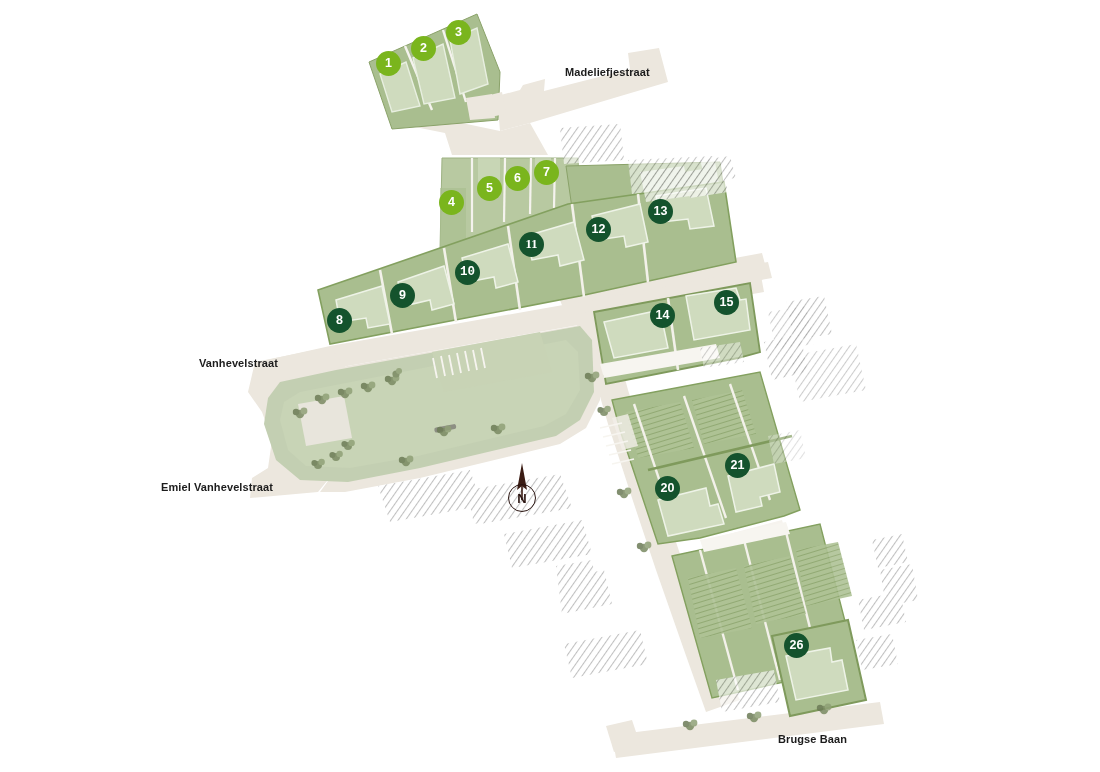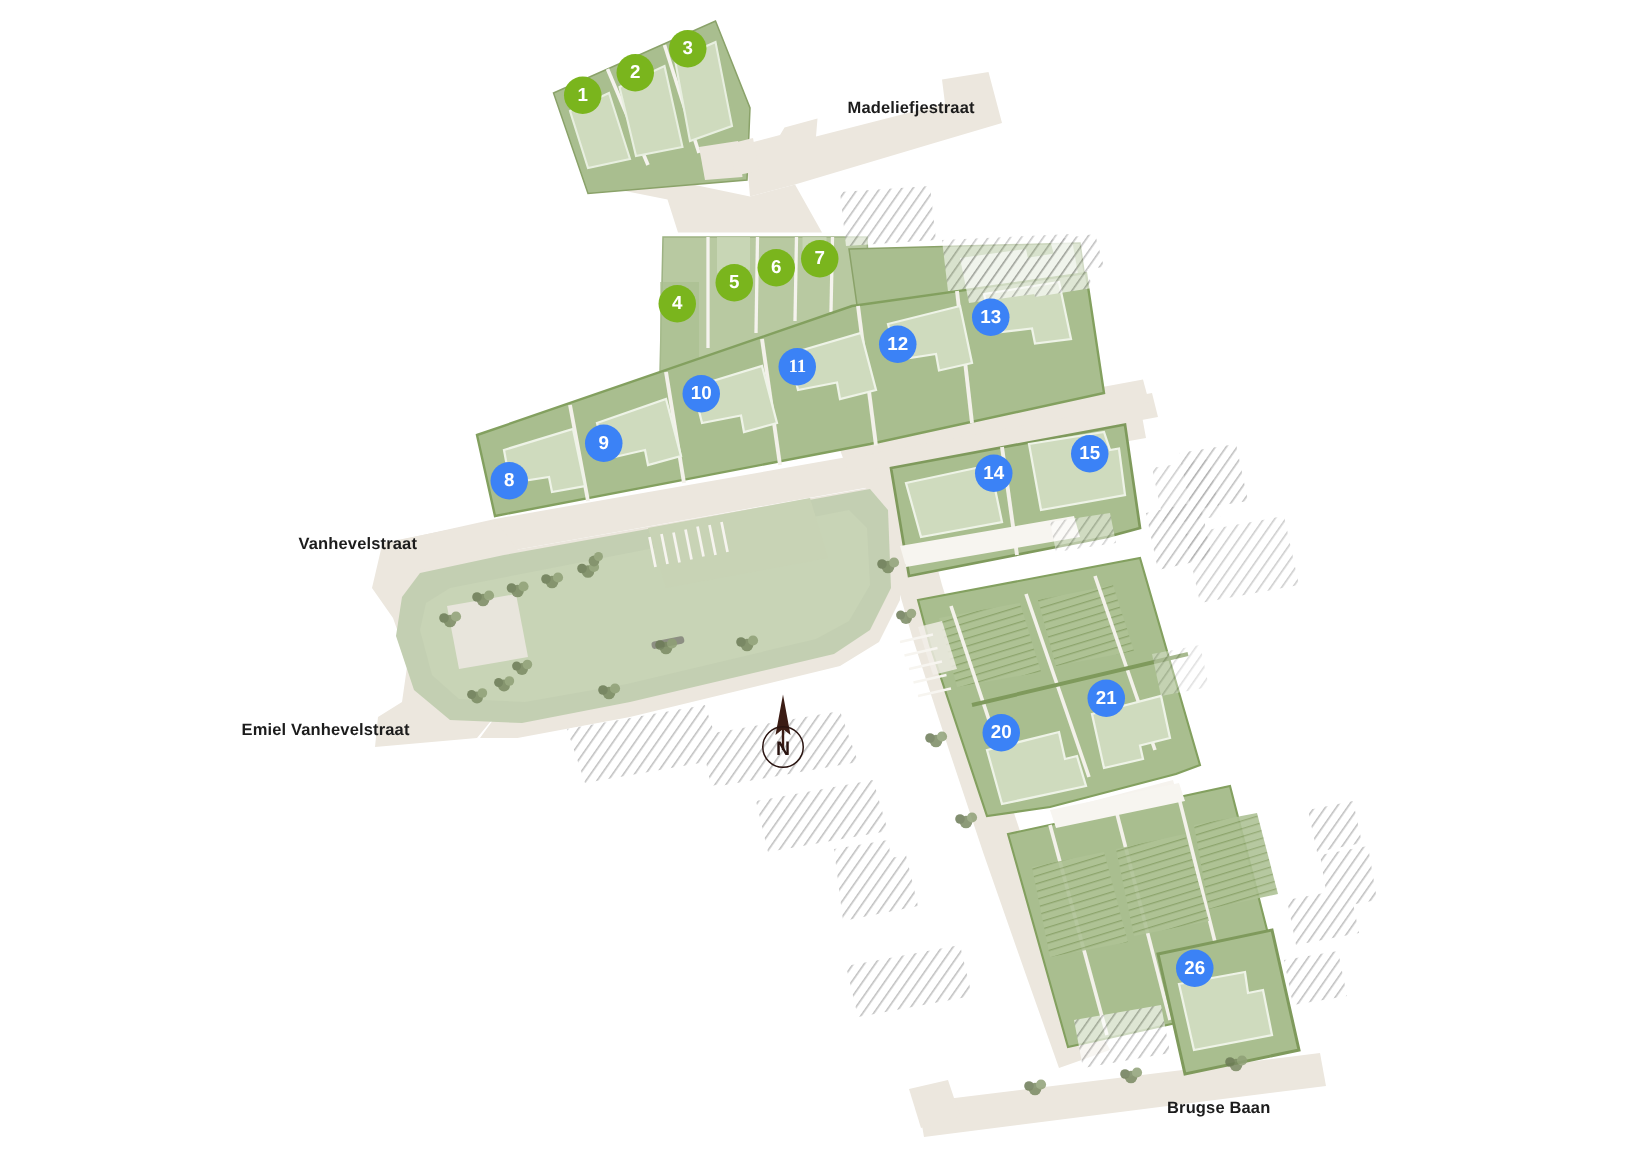--- a/index.html
+++ b/index.html
@@ -46,21 +46,21 @@
     justify-content: center;
     font-family: "Liberation Sans", sans-serif;
     font-size: 12.5px;
     font-weight: bold;
     color: #ffffff;
     cursor: pointer;
     box-sizing: border-box;
     line-height: 1;
     user-select: none;
   }
-  .marker.sold { background: #3b82f6; }
+  .marker.sold { background: #14532d; }
   .marker.avail { background: #7ab51d; }
 
   .compass {
     position: absolute;
     user-select: none;
   }
   .compass-circle {
     position: absolute;
     left: 0;
     top: 22px;
@@ -403,21 +403,21 @@
 
   <div class="marker avail" style="left:376px; top:51px;">1</div>
   <div class="marker avail" style="left:411px; top:36px;">2</div>
   <div class="marker avail" style="left:446px; top:20px;">3</div>
   <div class="marker avail" style="left:439px; top:190px;">4</div>
   <div class="marker avail" style="left:477px; top:176px;">5</div>
   <div class="marker avail" style="left:505px; top:166px;">6</div>
   <div class="marker avail" style="left:534px; top:160px;">7</div>
   <div class="marker sold" style="left:327px; top:308px;">8</div>
   <div class="marker sold" style="left:390px; top:283px;">9</div>
-  <div class="marker sold" style="left:455px; top:250px;">10</div>
+  <div class="marker sold" style="left:455px; top:260px;font-family:Liberation Mono, monospace;">10</div>
   <div class="marker sold" style="left:519px; top:232px;font-family:Liberation Serif, serif;">11</div>
   <div class="marker sold" style="left:586px; top:217px;">12</div>
   <div class="marker sold" style="left:648px; top:199px;">13</div>
   <div class="marker sold" style="left:626px; top:303px;margin-left:24px;">14</div>
   <div class="marker sold" style="left:670px; top:290px;margin-left:44px;">15</div>
   <div class="marker sold" style="left:655px; top:476px;">20</div>
   <div class="marker sold" style="left:725px; top:453px;">21</div>
   <div class="marker sold" style="left:784px; top:633px;">26</div>
 
 </div>

